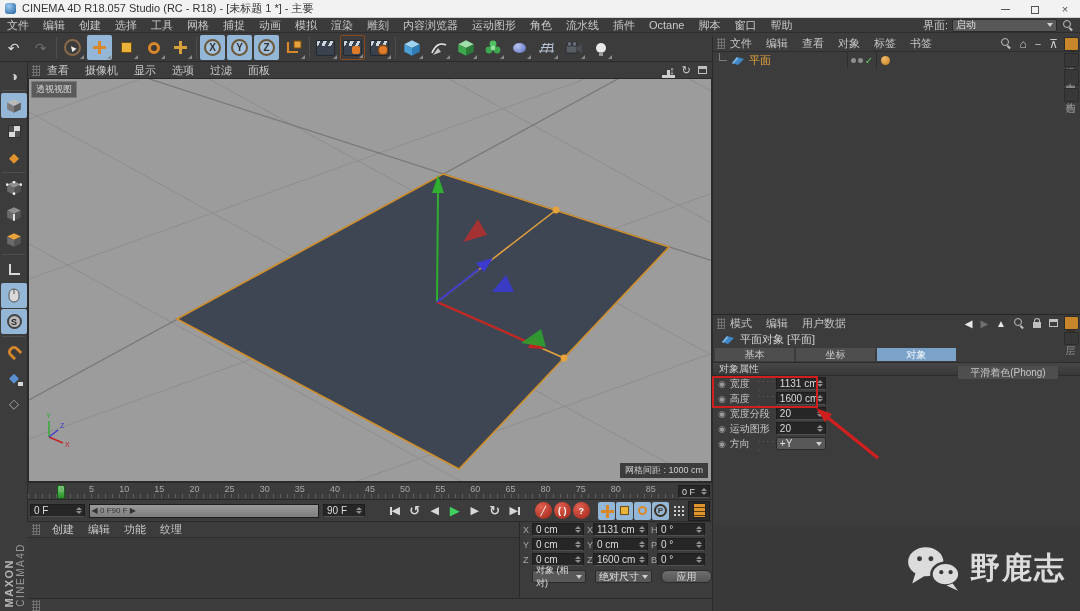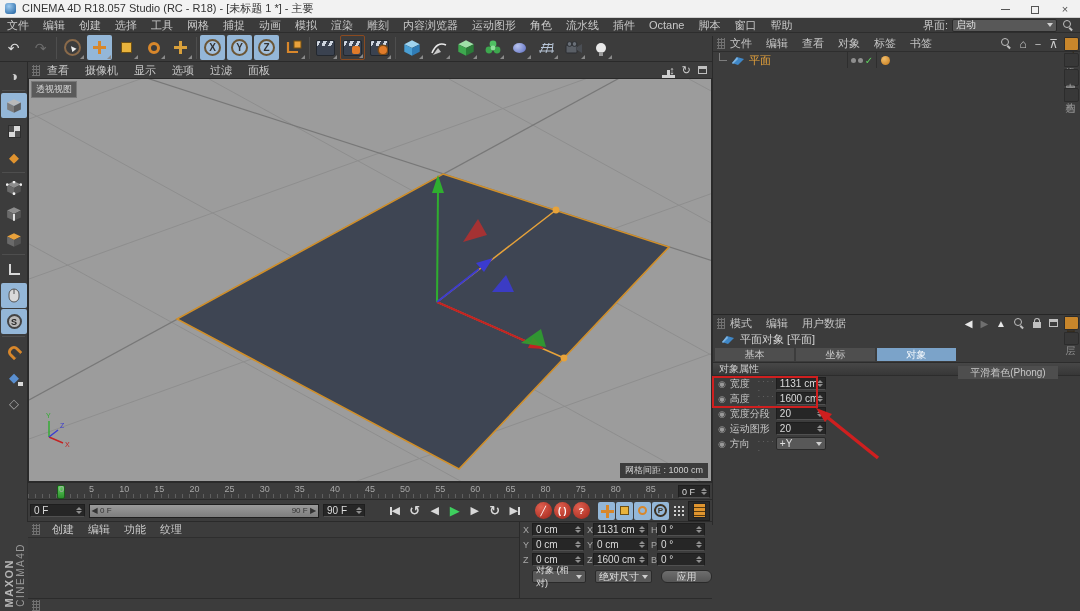--- a/index.html
+++ b/index.html
@@ -390,21 +390,21 @@
         <span class="step"></span>
     </div>
   </div>
 
   <div class="abs row" style="left:28px;top:500px;width:684px;height:22px;background:#3c3c3c;border-bottom:1px solid #2a2a2a;">
     <div class="field" style="margin-left:2px;width:60px;">
       <span class="val">0 F</span>
         <span class="step"></span>
     </div>
     <div style="margin-left:4px;width:256px;height:14px;background:#2b2b2b;border:1px solid #1e1e1e;display:flex;align-items:center;">
-      <span style="color:#333;font-size:8px;padding:0 2px;background:linear-gradient(#9a9a9a,#7e7e7e);height:12px;flex:1;display:flex;align-items:center;justify-content:space-between;">
+      <span style="color:#333;font-size:8px;padding:0 2px;background:linear-gradient(#9a9a9a,#7e7e7e);height:12px;flex:1;display:flex;align-items:center;">
         <span><span style="font-size:8px;">◀ </span><span>0 F</span></span>
         <span><span>90 F</span><span style="font-size:8px;"> ▶</span></span>
       </span>
     </div>
     <div class="field" style="margin-left:4px;width:46px;">
       <span class="val">90 F</span>
         <span class="step"></span>
     </div>
     <span style="width:22px;"></span>
     <span class="tb"><span class="vbar"></span>◀</span>
@@ -642,20 +642,33 @@
           <span class="caret"></span>
         </span>
     </div>
 
     <div class="abs" style="right:0;top:1px;width:16px;display:flex;flex-direction:column;">
       <span class="vtab active">属性</span>
       <span class="vtab">层</span>
     </div>
   </div>
 
+  <div class="abs" style="left:712px;top:525px;width:368px;height:86px;background:#393939;border-left:1px solid #2a2a2a;display:flex;align-items:center;justify-content:flex-end;padding-right:14px;">
+    <svg width="58" height="46" viewBox="0 0 56 44" style="margin-right:8px;">
+      <ellipse cx="21" cy="16" rx="17" ry="14" fill="#dcdcdc"></ellipse>
+      <polygon points="11,27 8,37 21,29" fill="#dcdcdc"></polygon>
+      <circle cx="15" cy="13" r="2.4" fill="#393939"></circle>
+      <circle cx="26" cy="13" r="2.4" fill="#393939"></circle>
+      <ellipse cx="40" cy="28" rx="13.5" ry="11" fill="#dcdcdc" stroke="#393939" stroke-width="2.5"></ellipse>
+      <polygon points="47,37 52,44 41,39" fill="#dcdcdc"></polygon>
+      <circle cx="36" cy="26" r="2" fill="#393939"></circle>
+      <circle cx="45" cy="26" r="2" fill="#393939"></circle>
+    </svg>
+    <span id="wm-text">野鹿志</span>
+  </div>
 
   <div class="abs" style="left:712px;top:376px;width:106px;height:32px;border:2px solid #cf1f1f;pointer-events:none;"></div>
   <svg class="abs" style="left:800px;top:400px;pointer-events:none;" width="90" height="70" viewBox="0 0 90 70">
     <line x1="78" y1="58" x2="27" y2="17" stroke="#cf1f1f" stroke-width="3.5"></line>
     <polygon points="16,8 32,14 25,22" fill="#cf1f1f"></polygon>
   </svg>
 
 </div>
 
 </body></html>

